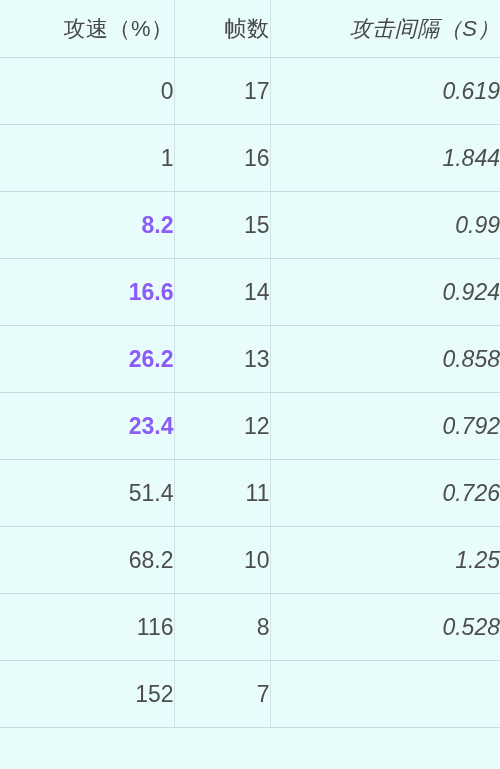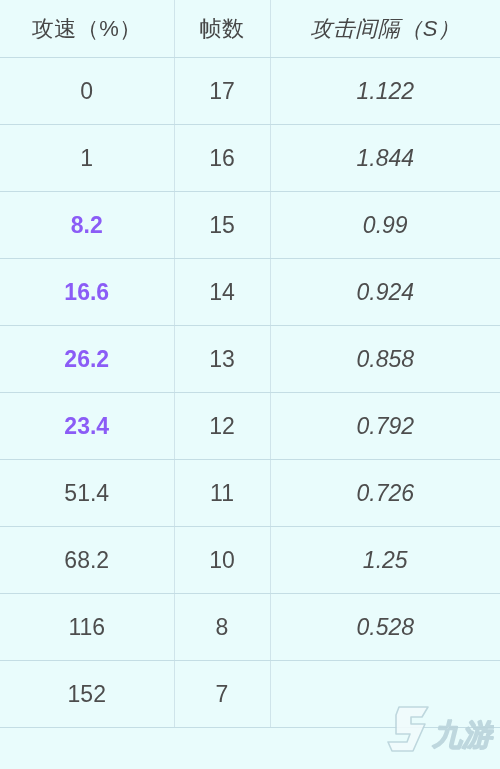--- a/index.html
+++ b/index.html
@@ -30,21 +30,21 @@
   }
 
   table.grid col.c1 { width: 174px; }
   table.grid col.c2 { width: 96px; }
   table.grid col.c3 { width: 230px; }
 
   table.grid th,
   table.grid td {
     border-right: 1px solid #cfe4ea;
     border-bottom: 1px solid #c4dde4;
-    text-align: center;
+    text-align: right;
     vertical-align: middle;
     color: #4a4a4a;
     background: #e9fcfc;
     padding: 0;
   }
 
   table.grid th:last-child,
   table.grid td:last-child {
     border-right: none;
     font-style: italic;
@@ -97,21 +97,21 @@
       <tr>
         <th>攻速（%）</th>
         <th>帧数</th>
         <th>攻击间隔（S）</th>
       </tr>
     </thead>
     <tbody id="table-body">
         <tr>
           <td class="col-speed">0</td>
           <td class="col-frames">17</td>
-          <td class="col-interval">1.122</td>
+          <td class="col-interval">0.619</td>
         </tr>
         <tr>
           <td class="col-speed">1</td>
           <td class="col-frames">16</td>
           <td class="col-interval">1.844</td>
         </tr>
         <tr class="bold">
           <td class="col-speed">8.2</td>
           <td class="col-frames">15</td>
           <td class="col-interval">0.99</td>
@@ -147,24 +147,14 @@
           <td class="col-interval">0.528</td>
         </tr>
         <tr>
           <td class="col-speed">152</td>
           <td class="col-frames">7</td>
           <td class="col-interval"></td>
         </tr>
       </tbody>
   </table>
 
-  <div class="watermark">
-    <svg viewBox="0 0 128 72" width="128" height="72" aria-hidden="true">
-      <g>
-        <path d="M33 14 L62 14 L56 24 L45 24 L45 31 L59 31 L47 58 L26 58 L22 49 L41 49 L44 41 L30 41 L30 22 Z" fill="#f2fbfc" stroke="#b9d3da" stroke-width="1.6" stroke-linejoin="round"></path>
-      </g>
-      <g fill="#f2fbfc" stroke="#b9d3da" stroke-width="1.4">
-        <text x="66" y="52" font-family="'DejaVu Sans', sans-serif" font-size="30" font-style="italic" font-weight="700" stroke-linejoin="round">九游</text>
-      </g>
-    </svg>
-  </div>
 
 </div>
 
 </body></html>

